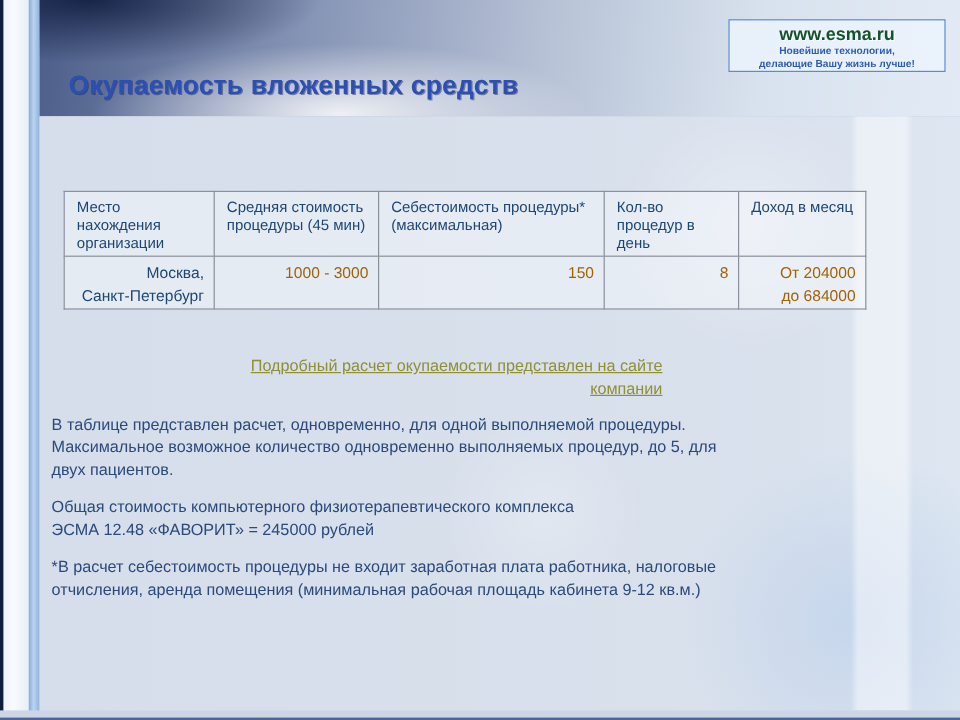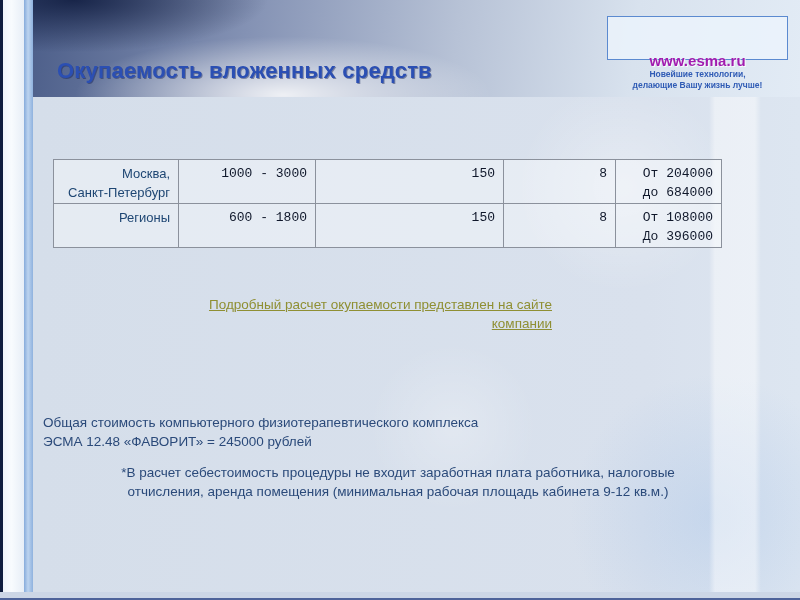--- a/index.html
+++ b/index.html
@@ -33,22 +33,22 @@
     text-shadow:1px 1px 0 rgba(17,32,84,0.45);
     letter-spacing:0.2px;white-space:nowrap;
   }
   
   .logo-box{
     position:absolute;right:12px;top:16px;width:181px;height:44px;
     background:rgba(235,243,252,0.85);
     border:1px solid #5b8ad0;
     text-align:center;padding-top:3px;box-sizing:border-box;
   }
-  .logo-url{font-size:15px;font-weight:bold;color:#a21caf;
-    text-shadow:1px 1px 0 rgba(255,255,255,0.8);line-height:17px;margin-top:32px;}
+  .logo-url{font-size:15px;font-weight:bold;color:#14532d;
+    text-shadow:1px 1px 0 rgba(255,255,255,0.8);line-height:17px;}
   .logo-tagline{font-size:8.5px;font-weight:bold;color:#2f5bb5;line-height:10.5px;white-space:pre-wrap;}
   
   .content-bg{
     position:absolute;left:33px;top:97px;width:767px;height:495px;
     background:
       linear-gradient(to right, rgba(0,0,0,0) 0 676px, rgba(255,255,255,0.45) 682px 722px, rgba(0,0,0,0) 728px),
       radial-gradient(circle 150px at 590px 90px, rgba(255,255,255,0.35), rgba(255,255,255,0) 70%),
       radial-gradient(circle 190px at 680px 420px, rgba(150,185,230,0.30), rgba(150,185,230,0) 75%),
       radial-gradient(circle 120px at 420px 330px, rgba(255,255,255,0.25), rgba(255,255,255,0) 70%),
       linear-gradient(to right,#d5deea 0%,#d9e1ed 80%,#dde6f1 100%);
@@ -56,40 +56,40 @@
   .bottom-strip{
     position:absolute;left:0;bottom:0;width:800px;height:8px;
     background:#ccd6e6;border-bottom:2px solid #4e639a;box-sizing:border-box;
   }
   
   .ml{white-space:pre-wrap;}
   .body-text{position:absolute;left:43px;font-size:13.5px;line-height:19px;color:#2b4a7a;margin:0;}
   .intro{top:106px;width:700px;}
   .p1{top:344px;width:710px;}
   .p2{top:413px;width:710px;}
-  .footnote{top:463px;width:710px;text-align:center;}
+  .footnote{top:463px;width:710px;}
   
   table.payback{
     position:absolute;left:53px;top:159px;width:668px;
     border-collapse:collapse;table-layout:fixed;
     background:rgba(248,250,253,0.45);
   }
   table.payback th, table.payback td{
     border:1px solid #8b919c;vertical-align:top;text-align:left;
     overflow:hidden;
   }
   table.payback th{
     font-weight:normal;font-size:12.5px;line-height:15px;color:#1e4673;
     padding:6px 8px 2px 10px;
   }
   table.payback td{
     font-size:13px;line-height:19px;padding:4px 8px 1px 10px;text-align:right;
   }
   td.loc{color:#1e4673;}
-  td.val{color:#0f172a;font-family:Liberation Mono, monospace;}
+  td.val{color:#a16207;}
   
   .details-link{
     position:absolute;left:72px;top:295px;width:480px;
     font-size:13.5px;line-height:19px;color:#8f8f33;
     text-decoration:underline;cursor:pointer;text-align:right;
   }
   .back-link{
     position:absolute;right:18px;top:571px;
     font-size:11px;letter-spacing:0.4px;color:#8f8f33;
     text-decoration:underline;cursor:pointer;white-space:nowrap;margin-top:48px;
@@ -118,43 +118,45 @@
 
   <table class="payback">
     <colgroup>
       <col style="width:125px">
         <col style="width:137px">
         <col style="width:188px">
       <col style="width:112px">
         <col style="width:106px">
     </colgroup>
     <tbody>
+        <tr>
+      <th>Место нахождения организации</th>
+      <th>Средняя стоимость процедуры (45 мин)</th>
+      <th>Себестоимость процедуры* (максимальная)</th>
+      <th>Кол-во процедур в день</th>
+      <th>Доход в месяц</th>
+    </tr>
     <tr>
       <td class="loc ml">Москва,
 Санкт-Петербург</td>
       <td class="val">1000 - 3000</td>
       <td class="val">150</td>
       <td class="val">8</td>
       <td class="val ml">От 204000
 до 684000</td>
     </tr>
-    <tr>
-      <td class="loc ml">Регионы</td>
-      <td class="val">600 - 1800</td>
-      <td class="val">150</td>
-      <td class="val">8</td>
-      <td class="val ml">От 108000
-До 396000</td>
-    </tr>
   </tbody>
     </table>
 
   <a class="details-link ml">Подробный расчет окупаемости представлен на сайте
 компании</a>
 
+  <p class="body-text p1 ml">В таблице представлен расчет, одновременно, для одной выполняемой процедуры.
+Максимальное возможное количество одновременно выполняемых процедур, до 5, для
+двух пациентов.</p>
   <p class="body-text p2 ml">Общая стоимость компьютерного физиотерапевтического комплекса
 ЭСМА 12.48 «ФАВОРИТ» = 245000 рублей</p>
   <p class="body-text footnote ml">*В расчет себестоимость процедуры не входит заработная плата работника, налоговые
 отчисления, аренда помещения (минимальная рабочая площадь кабинета 9-12 кв.м.)</p>
 
   <a class="back-link">ВЕРНУТЬСЯ В РАЗДЕЛЫ</a>
 
   <div class="bottom-strip"></div>
 
 </div>

